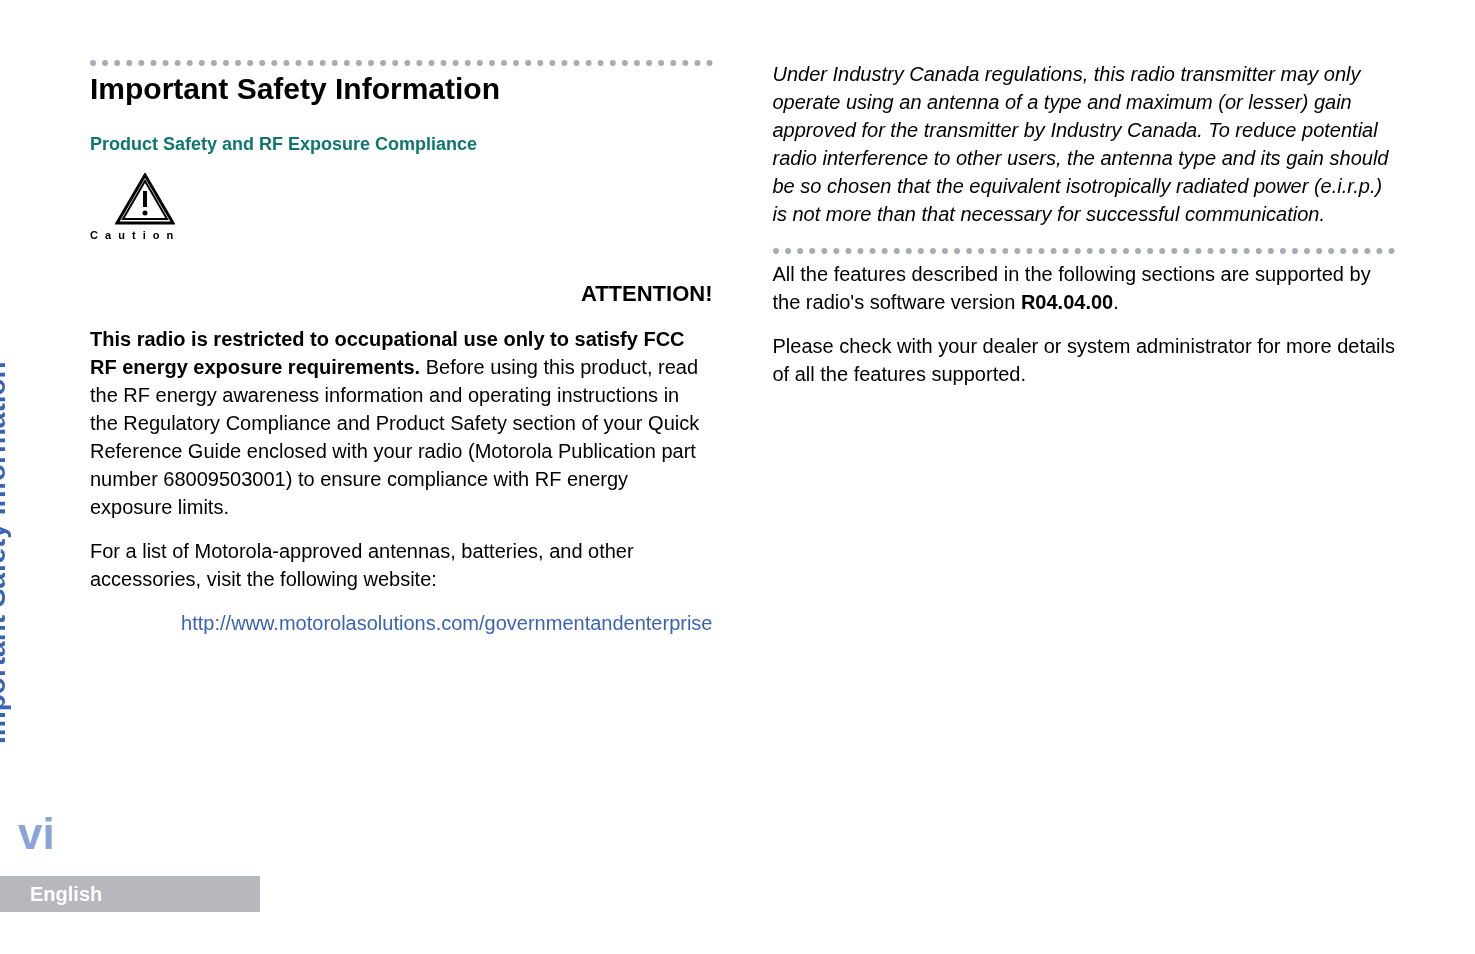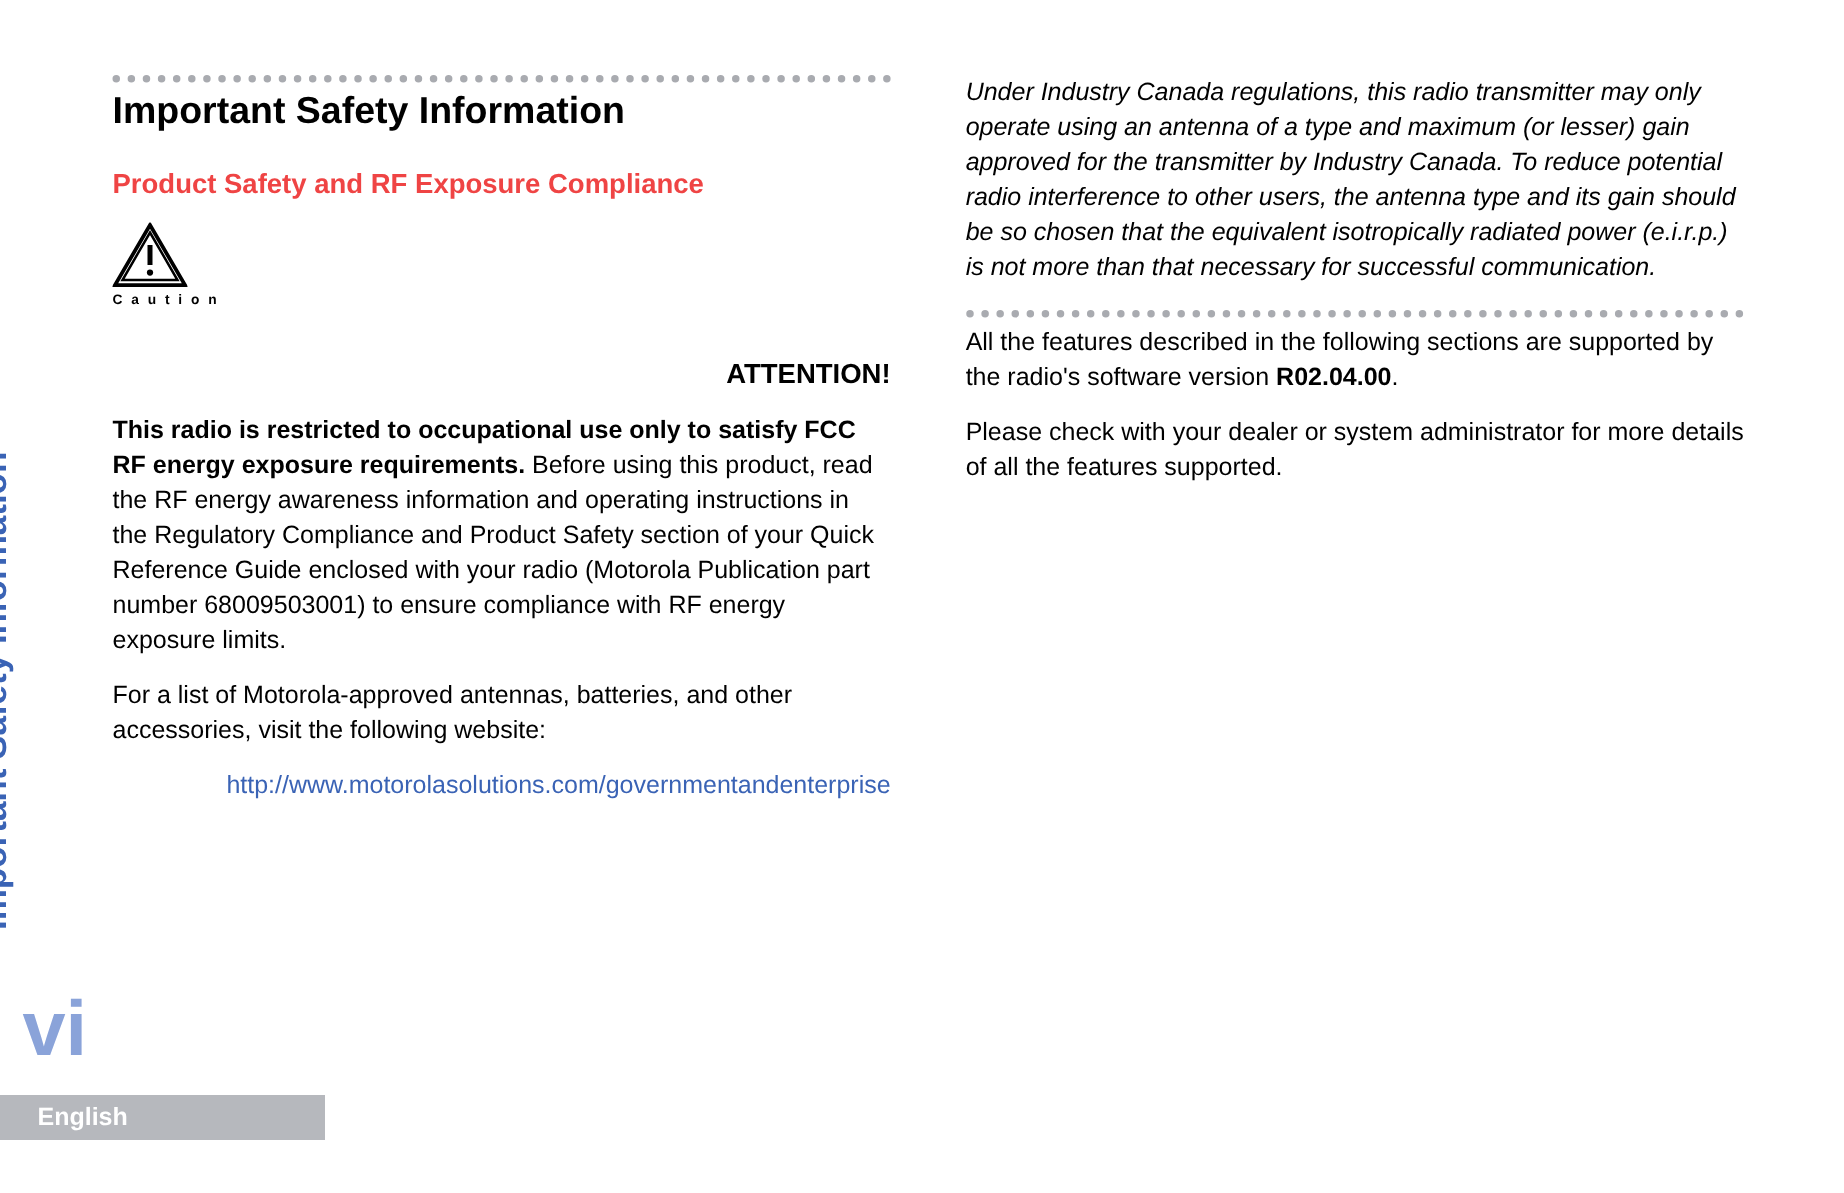--- a/index.html
+++ b/index.html
@@ -29,21 +29,21 @@
     color: #3a63b5;
     font-size: 28px;
     font-weight: bold;
     white-space: nowrap;
   }
   .page-number {
     position: absolute;
     left: 18px;
     bottom: 95px;
     color: #8aa3d9;
-    font-size: 62px;
+    font-size: 44px;
     font-weight: bold;
   }
   .footer {
     position: absolute;
     left: 0;
     bottom: 42px;
     width: 260px;
     height: 36px;
     background: #b6b8bd;
     color: #ffffff;
@@ -67,40 +67,40 @@
     margin-bottom: 6px;
     width: 100%;
   }
   h1 {
     font-size: 30px;
     font-weight: bold;
     color: #000;
     margin-bottom: 28px;
   }
   h2 {
-    font-size: 22px;
+    font-size: 18px;
     font-weight: bold;
-    color: #ef4444;
+    color: #0f766e;
     margin-bottom: 18px;
   }
   p {
     font-size: 20px;
     line-height: 1.4;
     color: #000;
     margin-bottom: 16px;
   }
   .caution-block {
     display: flex;
     gap: 14px;
     margin-bottom: 40px;
   }
   .caution-icon-wrap {
     display: flex;
     flex-direction: column;
-    align-items: flex-start;
+    align-items: flex-end;
     flex-shrink: 0;
   }
   .caution-label {
     font-size: 11px;
     letter-spacing: 2px;
     font-weight: bold;
     margin-top: 4px;
   }
   .attention {
     text-align: right;
@@ -161,19 +161,19 @@
 
       <div class="link">http://www.motorolasolutions.com/governmentandenterprise</div>
     </div>
 
     <div class="col">
       <p class="italic">Under Industry Canada regulations, this radio transmitter may only operate using an antenna of a type and maximum (or lesser) gain approved for the transmitter by Industry Canada. To reduce potential radio interference to other users, the antenna type and its gain should be so chosen that the equivalent isotropically radiated power (e.i.r.p.) is not more than that necessary for successful communication.</p>
 
       <div class="dotted-rule sep-large"></div>
 
       <p>
-        <span>All the features described in the following sections are supported by the radio's software version </span><span class="bold">R02.04.00</span><span>.</span>
+        <span>All the features described in the following sections are supported by the radio's software version </span><span class="bold">R04.04.00</span><span>.</span>
       </p>
 
       <p>Please check with your dealer or system administrator for more details of all the features supported.</p>
     </div>
   </div>
 </div>
 
 </body></html>

